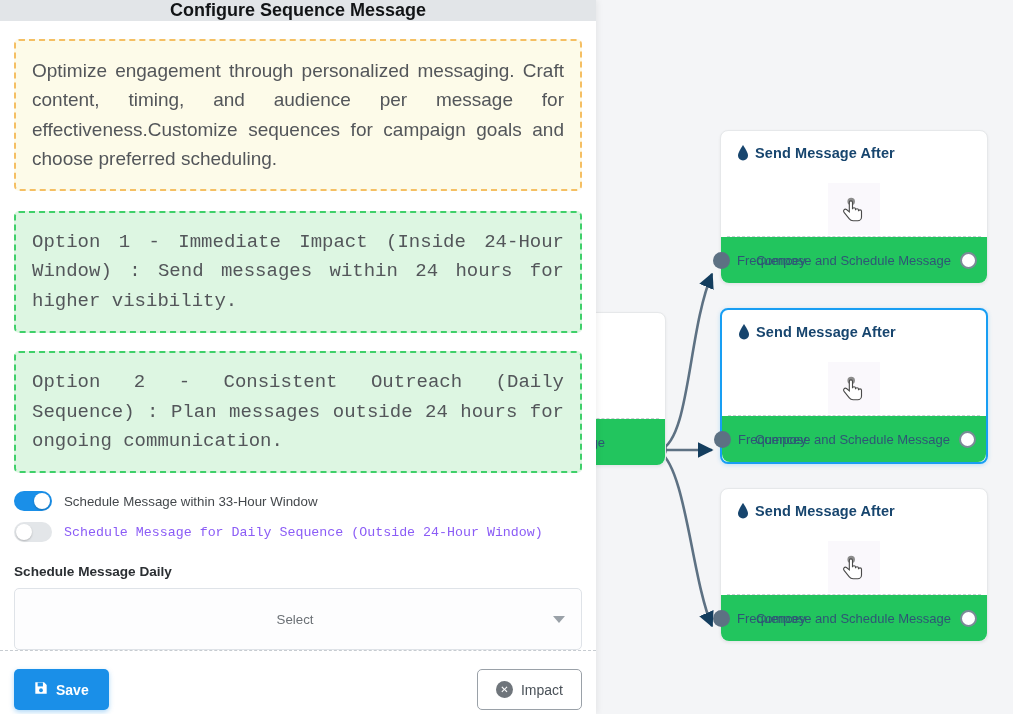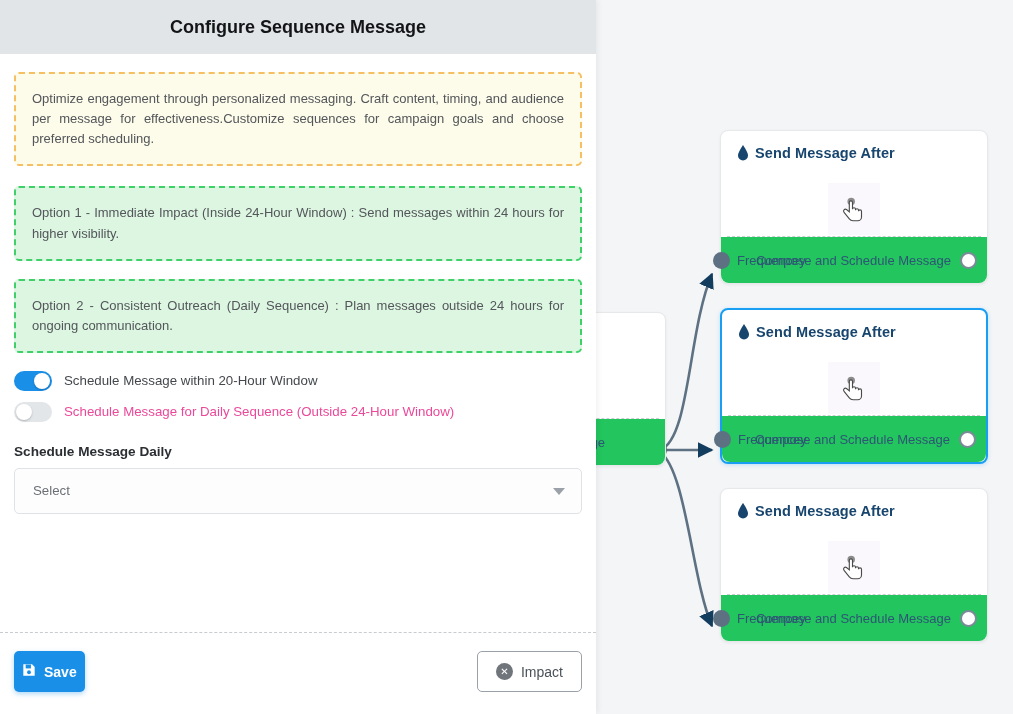--- a/index.html
+++ b/index.html
@@ -66,86 +66,87 @@
 
   
   .modal {
     position: absolute; left: 0; top: 0;
     width: 596px; height: 714px;
     background: #ffffff;
     display: flex; flex-direction: column;
     box-shadow: 2px 0 6px rgba(0,0,0,0.06);
   }
   .modal-header {
-    height: 54px; background: #e2e5e8;
+    height: 42px; background: #e2e5e8;
     display: flex; align-items: center; justify-content: center;
   }
   .modal-title { font-size: 18px; font-weight: bold; color: #121416; }
 
   .modal-content { flex: 1; padding: 18px 14px 0 14px; }
 
   .callout {
     border-radius: 5px; padding: 15px 16px;
-    font-size: 13px; line-height: 1.55; text-align: justify;
+    font-size: 19px; line-height: 1.55; text-align: justify;
   }
   .callout-info {
     border: 2px dashed #f5bf63; background: #fdfbe9; color: #53565a;
     margin-bottom: 20px;
   }
   .callout-ok {
     border: 2px dashed #3fd06a; background: #ddf6e2; color: #53565a;
     margin-bottom: 18px;
+    font-family: Liberation Mono, monospace;
   }
 
   .switch-row { display: flex; align-items: center; margin-bottom: 11px; }
   .switch {
     width: 38px; height: 20px; border-radius: 10px; position: relative;
     flex: none; margin-right: 12px;
   }
   .switch.on  { background: #1a8fe8; }
   .switch.off { background: #e3e6e9; }
   .switch .knob {
     position: absolute; top: 2px; width: 16px; height: 16px;
     border-radius: 50%; background: #ffffff;
     box-shadow: 0 1px 2px rgba(0,0,0,0.22);
   }
   .switch.on  .knob { right: 2px; }
   .switch.off .knob { left: 2px; }
   .switch-label { font-size: 13.3px; color: #44484c; }
-  .switch-label.muted { color: #ec4899; }
+  .switch-label.muted { color: #8b5cf6; font-family: Liberation Mono, monospace; }
 
   .field-label {
     font-size: 13.6px; color: #2b2f33; font-weight: bold;
     margin: 22px 0 9px 0;
   }
   .select {
-    height: 46px; border: 1px solid #dfe3e8; border-radius: 5px;
+    height: 62px; border: 1px solid #dfe3e8; border-radius: 5px;
     background: #fdfdfe; display: flex; align-items: center;
-    padding: 0 14px 0 18px; position: relative;
+    padding: 0 14px 0 8px; position: relative; justify-content: center;
   }
   .select-value { font-size: 13.3px; color: #6b7075; }
   .caret {
     position: absolute; right: 16px; top: 50%; margin-top: -3px;
     width: 0; height: 0;
     border-left: 6px solid transparent; border-right: 6px solid transparent;
     border-top: 7px solid #9aa1a8;
   }
 
   .modal-footer {
     border-top: 1px dashed #c7ccd1;
     padding: 18px 14px 22px 14px;
     display: flex; align-items: center; justify-content: space-between;
   }
   .btn {
     display: inline-flex; align-items: center; gap: 8px;
     font-size: 14px; border-radius: 5px; cursor: pointer;
   }
   .btn-save {
     background: #1a8fe8; color: #ffffff; font-weight: bold;
-    padding: 12px 8px; border: none;
+    padding: 12px 20px; border: none;
     box-shadow: 0 2px 5px rgba(26,143,232,0.35);
   }
   .btn-close {
     background: #ffffff; color: #4a5158; border: 1px solid #9aa1a8;
     padding: 11px 18px;
   }
   .x-circle {
     width: 17px; height: 17px; border-radius: 50%; background: #6f757b;
     color: #ffffff; font-size: 10px; line-height: 17px; text-align: center;
     flex: none; font-family: "Liberation Sans", sans-serif;
@@ -268,21 +269,21 @@
       <div class="callout callout-info">Optimize engagement through personalized messaging. Craft content, timing, and audience per message for effectiveness.Customize sequences for campaign goals and choose preferred scheduling.</div>
 
       <div class="callout callout-ok">Option 1 - Immediate Impact (Inside 24-Hour Window) : Send messages within 24 hours for higher visibility.</div>
 
       <div class="callout callout-ok">Option 2 - Consistent Outreach (Daily Sequence) : Plan messages outside 24 hours for ongoing communication.</div>
 
       <div class="switch-row">
         <span class="switch on">
           <span class="knob"></span>
         </span>
-        <span class="switch-label">Schedule Message within 20-Hour Window</span>
+        <span class="switch-label">Schedule Message within 33-Hour Window</span>
       </div>
 
       <div class="switch-row">
         <span class="switch off">
           <span class="knob"></span>
         </span>
         <span class="switch-label muted">Schedule Message for Daily Sequence (Outside 24-Hour Window)</span>
       </div>
 
       <div class="field-label">Schedule Message Daily</div>

